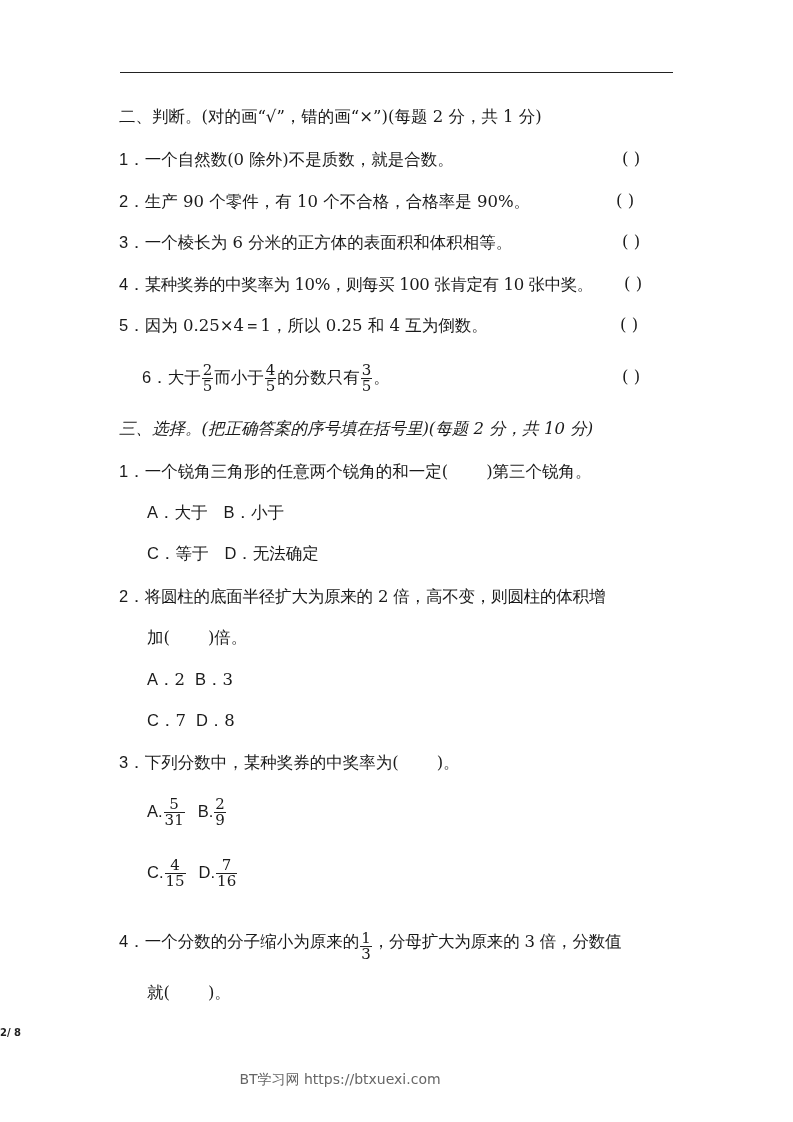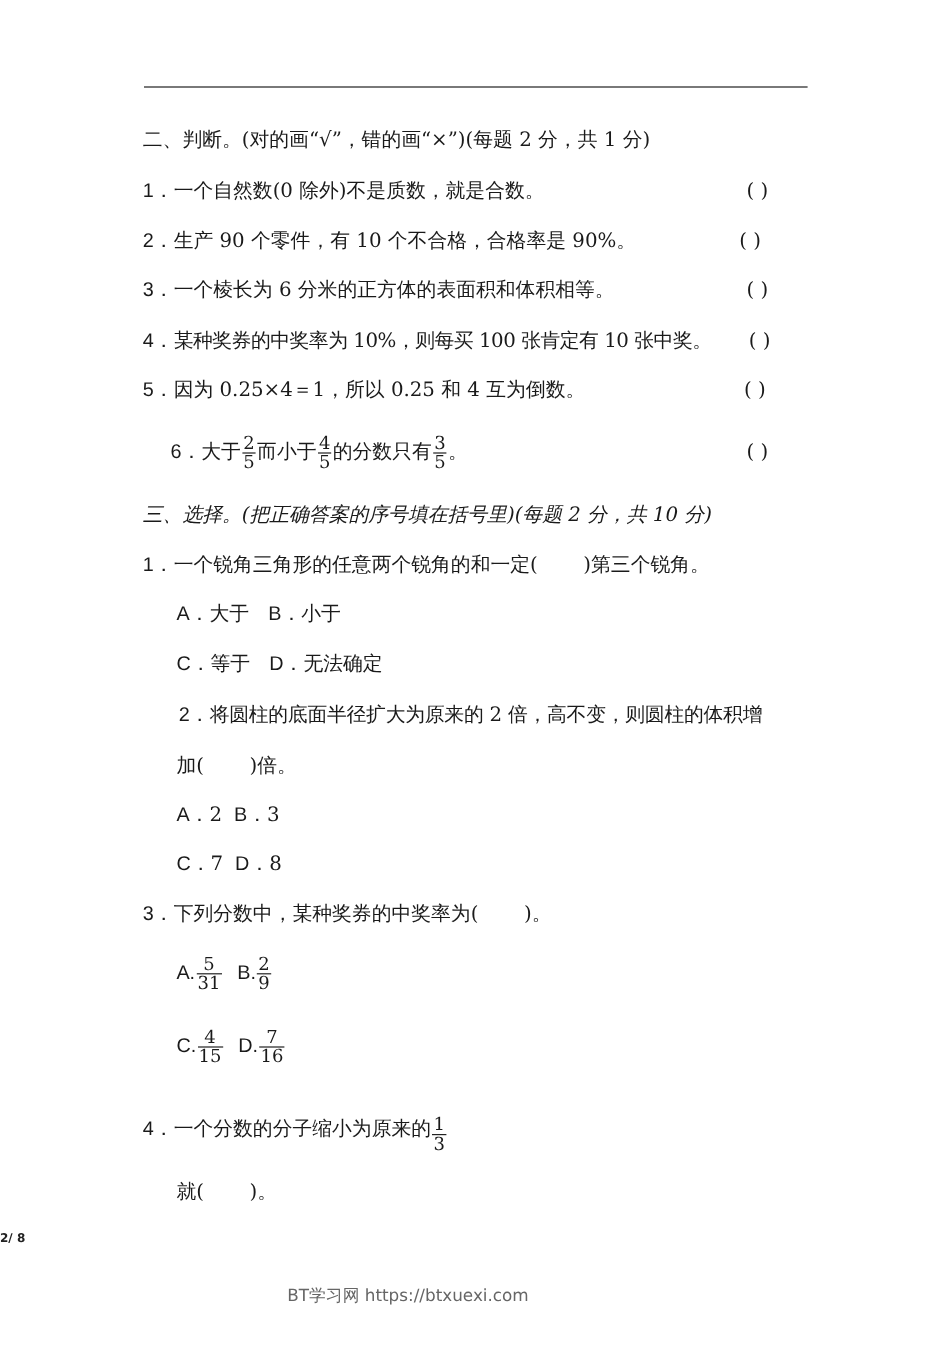--- a/index.html
+++ b/index.html
@@ -63,21 +63,21 @@
 <div class="line" style="top:460px;">
   <span class="num">1．</span><span>一个锐角三角形的任意两个锐角的和一定(</span><span class="gap"></span><span>)第三个锐角。</span>
 </div>
 <div class="opt" style="top:501px;">
   <span class="lbl">A．</span><span>大于</span><span class="gap2"></span><span class="lbl">B．</span><span>小于</span>
 </div>
 <div class="opt" style="top:542px;">
   <span class="lbl">C．</span><span>等于</span><span class="gap2"></span><span class="lbl">D．</span><span>无法确定</span>
 </div>
 
-<div class="line" style="top:585px;margin-left:30px;">
+<div class="line" style="top:585px;">
   <span class="num">2．</span><span style="letter-spacing:-0.2px;">将圆柱的底面半径扩大为原来的 2 倍，高不变，则圆柱的体积增</span>
 </div>
 <div class="opt" style="top:627px;">
   <span>加(</span><span class="gap"></span><span>)倍。</span>
 </div>
 <div class="opt" style="top:668px;">
   <span class="lbl">A．</span><span>2</span><span class="gap2" style="width:10px;"></span><span class="lbl">B．</span><span>3</span>
 </div>
 <div class="opt" style="top:709px;">
   <span class="lbl">C．</span><span>7</span><span class="gap2" style="width:10px;"></span><span class="lbl">D．</span><span>8</span>
@@ -87,20 +87,20 @@
   <span class="num">3．</span><span>下列分数中，某种奖券的中奖率为(</span><span class="gap"></span><span>)。</span>
 </div>
 <div class="opt" style="top:796px; line-height:30px;">
   <span class="lbl">A.</span><span class="frac"><span class="n">5</span><span class="d">31</span></span><span class="gap2" style="width:12px;"></span><span class="lbl">B.</span><span class="frac"><span class="n">2</span><span class="d">9</span></span>
 </div>
 <div class="opt" style="top:857px; line-height:30px;">
   <span class="lbl">C.</span><span class="frac"><span class="n">4</span><span class="d">15</span></span><span class="gap2" style="width:12px;"></span><span class="lbl">D.</span><span class="frac"><span class="n">7</span><span class="d">16</span></span>
 </div>
 
 <div class="line" style="top:926px; line-height:30px;">
-  <span class="num">4．</span><span>一个分数的分子缩小为原来的</span><span class="frac" style="vertical-align:-12px;"><span class="n">1</span><span class="d">3</span></span>
+  <span class="num">4．</span><span>一个分数的分子缩小为原来的</span><span class="frac" style="vertical-align:-12px;"><span class="n">1</span><span class="d">3</span></span><span style="letter-spacing:-0.2px;">，分母扩大为原来的 3 倍，分数值</span>
 </div>
 <div class="opt" style="top:982px;">
   <span>就(</span><span class="gap"></span><span>)。</span>
 </div>
 
 <div class="pageno">2/ 8</div>
 <div class="footer">BT学习网 https://btxuexi.com</div>
 
 </body></html>

